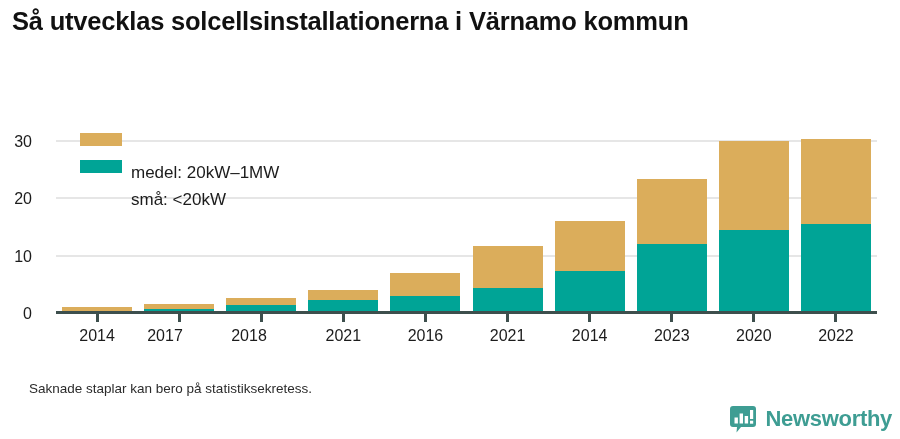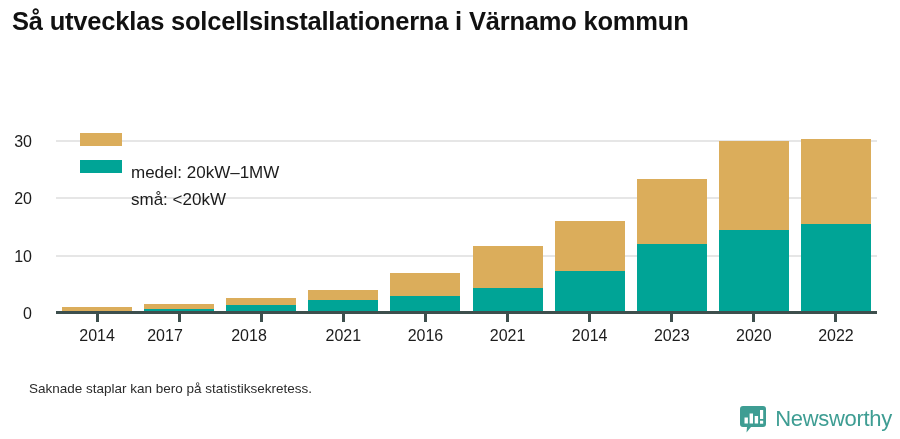--- a/index.html
+++ b/index.html
@@ -159,21 +159,21 @@
     align-items: center;
     gap: 9px;
   }
   .brand-icon {
     width: 26px;
     height: 27px;
     display: block;
   }
   .brand-name {
     font-size: 22px;
-    font-weight: normal;
+    font-weight: bold;
     color: #3e9d93;
     letter-spacing: -0.3px;
     line-height: 24px;
   }
 </style>
 </head>
 <body>
 
 <div id="chart-root">
 

